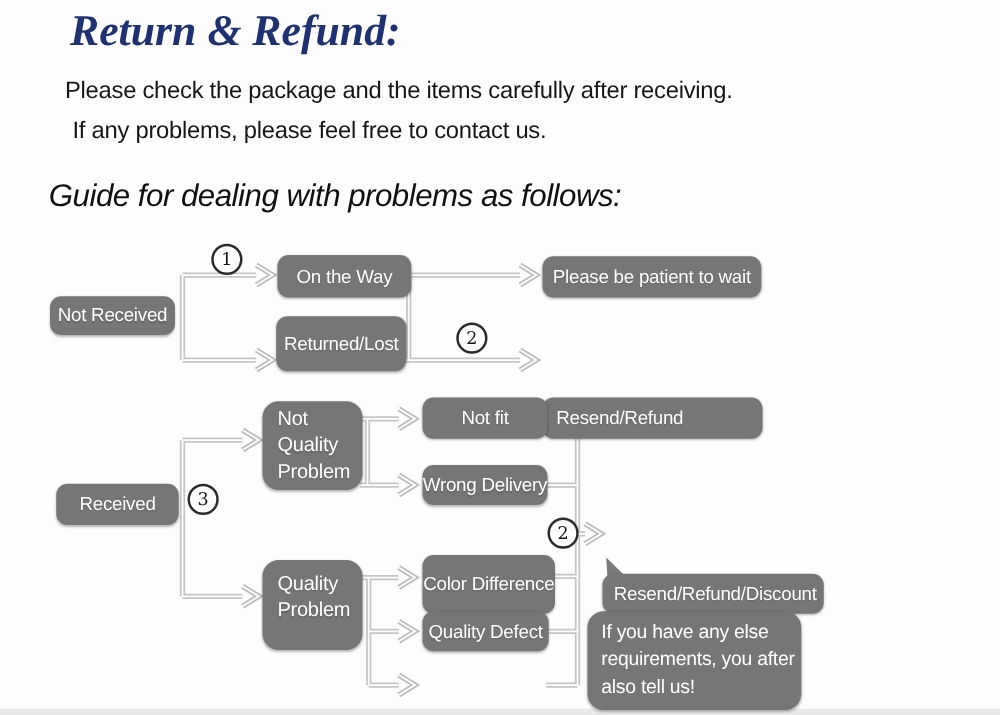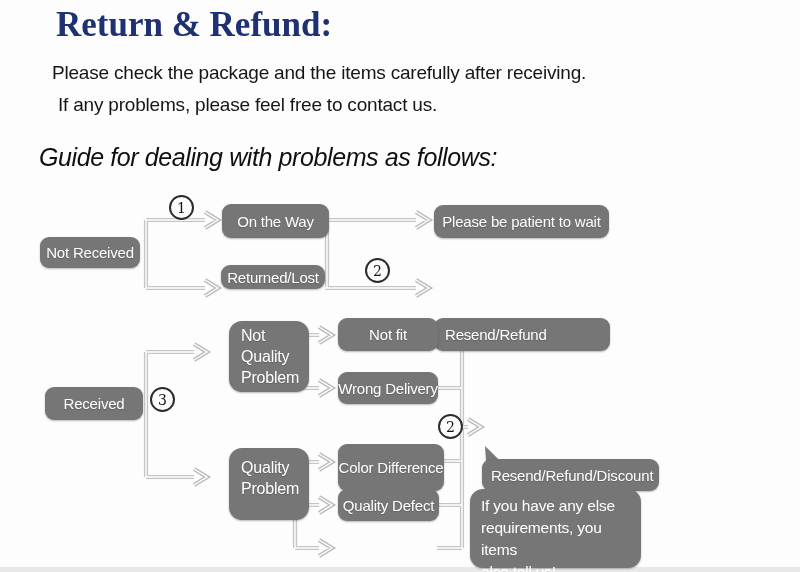--- a/index.html
+++ b/index.html
@@ -4,21 +4,21 @@
 <style>
   html,body{margin:0;padding:0;background:#ffffff;}
   .stage{
     position:relative;width:800px;height:572px;overflow:hidden;
     background:#fdfdfd;font-family:"Liberation Sans",sans-serif;
   }
   
   .title{
     position:absolute;left:56px;top:4px;margin:0;
     font-family:"Liberation Serif",serif;font-weight:bold;font-size:35px;
-    color:var(--title-navy,#1e3173);letter-spacing:0px;line-height:1.2;
+    color:var(--title-navy,#1e3173);letter-spacing:0px;line-height:1.2;font-style:italic;
   }
   .intro{
     position:absolute;margin:0;color:#161616;font-size:19px;
     letter-spacing:-0.2px;line-height:1.3;
   }
   .intro.l1{left:52px;top:61px;}
   .intro.l2{left:58px;top:93px;}
   .guide{
     position:absolute;left:39px;top:141px;margin:0;font-weight:400;
     font-size:25px;color:#101010;letter-spacing:-0.4px;line-height:1.3;font-style:italic;
@@ -35,21 +35,21 @@
     position:absolute;z-index:2;background:var(--box-gray,#767676);
     color:var(--node-text,#ffffff);border-radius:9px;
     display:flex;align-items:center;justify-content:center;
     font-size:15px;letter-spacing:-0.2px;white-space:nowrap;
     box-shadow:0 1px 2px rgba(0,0,0,0.28);
     text-shadow:0 1px 1px rgba(0,0,0,0.18);
   }
   .node.left{justify-content:flex-start;padding-left:11px;box-sizing:border-box;margin-top:48px;}
   .node.ml{
     display:block;white-space:normal;box-sizing:border-box;
-    padding:4px 0 0 12px;font-size:16px;line-height:21px;border-radius:13px;margin-left:19px;
+    padding:4px 0 0 12px;font-size:16px;line-height:21px;border-radius:13px;
   }
   .node.ml.qp{padding-top:9px;}
   .bubble{
     position:absolute;z-index:2;background:var(--box-gray,#767676);
     color:#fff;border-radius:13px;box-sizing:border-box;
     padding:6px 0 0 11px;font-size:15.5px;line-height:22px;
     letter-spacing:-0.2px;box-shadow:0 1px 2px rgba(0,0,0,0.28);
   }
   
   .step{
@@ -125,21 +125,21 @@
   <span class="step" style="left:438px;top:414px">
       <i>2</i>
     </span>
 
   <div class="node" style="left:40px;top:237px;width:100px;height:31px">
     <span>Not Received</span>
   </div>
   <div class="node" style="left:222px;top:204px;width:107px;height:34px">
     <span>On the Way</span>
   </div>
-  <div class="node" style="left:221px;top:265px;width:104px;height:24px">
+  <div class="node" style="left:221px;top:253px;width:104px;height:44px">
     <span>Returned/Lost</span>
   </div>
   <div class="node" style="left:434px;top:205px;width:175px;height:33px">
     <span>Please be patient to wait</span>
   </div>
   <div class="node left" style="left:434px;top:270px;width:176px;height:33px">
     <span>Resend/Refund</span>
   </div>
   <div class="node" style="left:45px;top:387px;width:98px;height:33px">
     <span>Received</span>
@@ -167,18 +167,18 @@
   </div>
   <div class="node left" style="left:358px;top:533px;width:101px;height:27px">
     <span>Damage</span>
   </div>
   <div class="node left" style="left:482px;top:411px;width:177px;height:32px;padding-left:9px">
     <span>Resend/Refund/Discount</span>
   </div>
 
   <div class="bubble" style="left:470px;top:489px;width:171px;height:79px">
     <div>If you have any else</div>
-    <div>requirements, you items</div>
+    <div>requirements, you after</div>
     <div>also tell us!</div>
   </div>
 
   <div class="bottom-shadow"></div>
 </div>
 
 </body></html>

